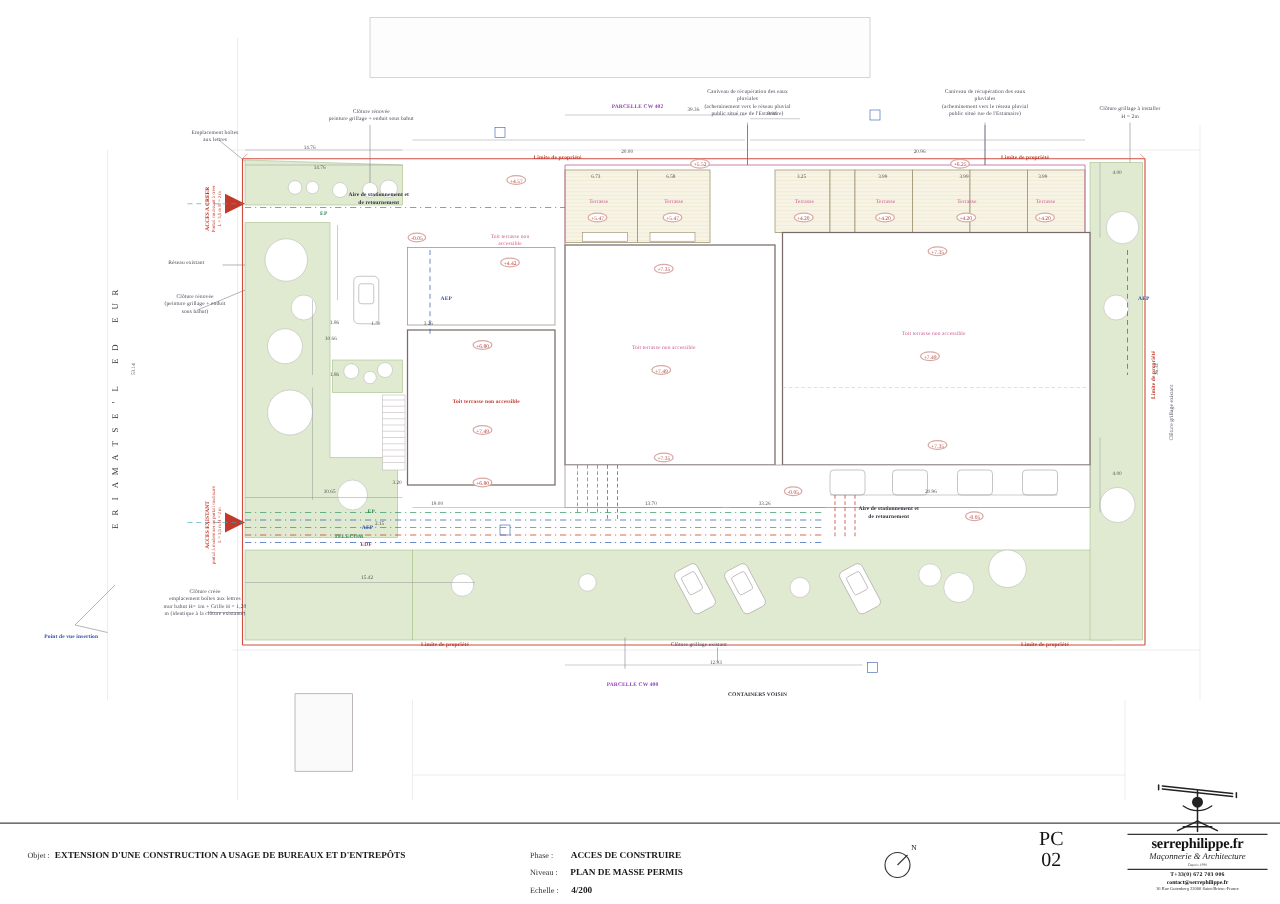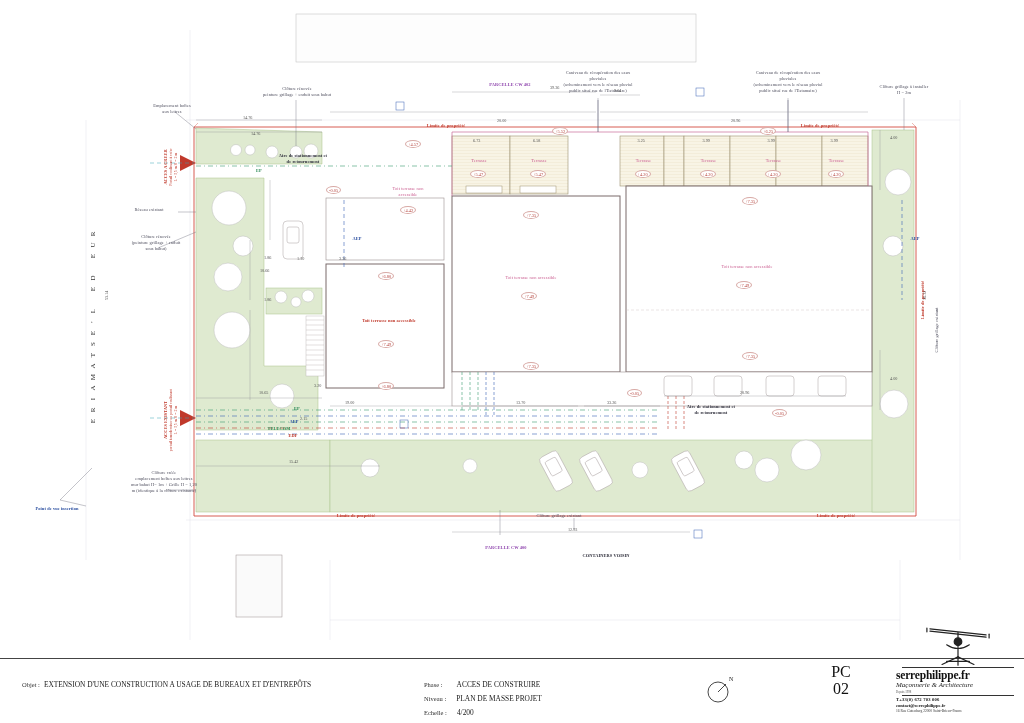--- a/index.html
+++ b/index.html
@@ -87,21 +87,21 @@
 
   
   #titleblock {
     position: absolute;
     left: 0; top: 658px;
     width: 1024px; height: 65px;
     border-top: 1px solid #444;
     background: #fff;
   }
   .tb-label { font-size: 6.5px; color: #333; }
-  .tb-value { font-size: 7.4px; font-weight: normal; color: #1a1a1a; }
+  .tb-value { font-size: 7.4px; font-weight: bold; color: #1a1a1a; }
   .tb-row { position: absolute; white-space: nowrap; }
 
   #pc-code {
     position: absolute;
     left: 818px; top: 664px;
     text-align: center;
     width: 46px;
     color: #111;
   }
   #pc-code .pc-a { font-size: 16px; line-height: 16px; }
@@ -112,20 +112,21 @@
     position: absolute;
     left: 706px; top: 678px;
     width: 26px; height: 26px;
   }
 
   
   #logo {
     position: absolute;
     left: 896px; top: 622px;
     width: 124px;
+    text-align: center;
   }
   #logo .brand {
     font-family: "Liberation Serif", serif;
     font-weight: bold;
     font-size: 11.5px;
     letter-spacing: -.2px;
     color: #111;
     line-height: 12px;
   }
   #logo .sub {
@@ -540,21 +541,21 @@
       <span class="tb-value">EXTENSION D'UNE CONSTRUCTION A USAGE DE BUREAUX ET D'ENTREPÔTS</span>
     </div>
 
     <div class="tb-row" style="left:424px; top:14px;">
       <span class="tb-label">Phase  :</span>
       <span class="tb-value" style="margin-left:10px;">ACCES DE CONSTRUIRE</span>
     </div>
 
     <div class="tb-row" style="left:424px; top:28px;">
       <span class="tb-label">Niveau  :</span>
-      <span class="tb-value" style="margin-left:6px;">PLAN DE MASSE PROJET</span>
+      <span class="tb-value" style="margin-left:6px;">PLAN DE MASSE PERMIS</span>
     </div>
 
     <div class="tb-row" style="left:424px; top:42px;">
       <span class="tb-label">Echelle  :</span>
       <span class="tb-value" style="margin-left:6px;">4/200</span>
     </div>
   </div>
 
   <div id="pc-code">
     <div class="pc-a">PC</div>

